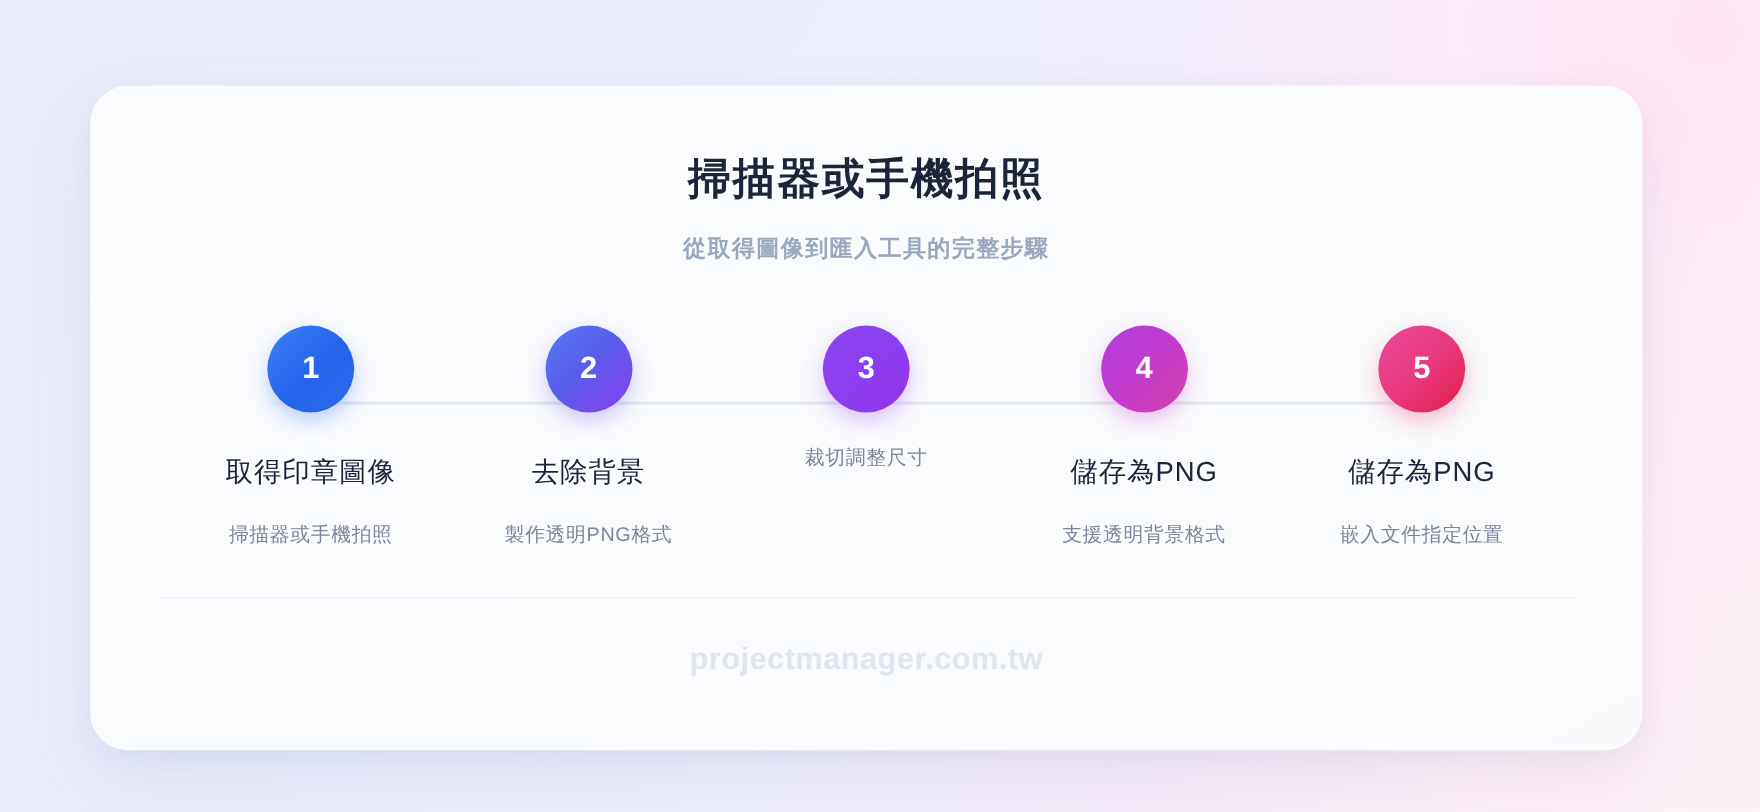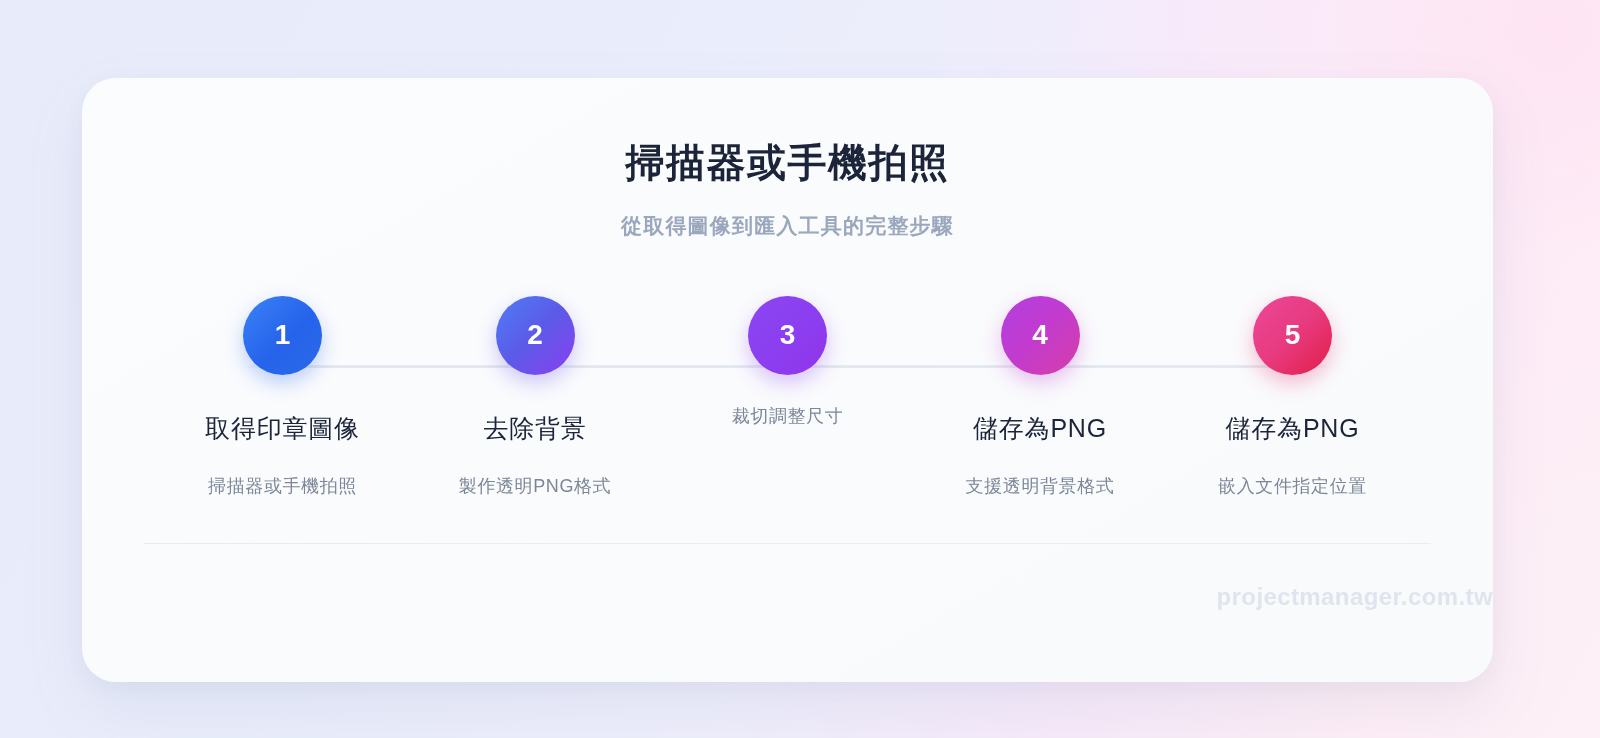--- a/index.html
+++ b/index.html
@@ -150,22 +150,22 @@
     top: 465px;
     height: 1px;
     background: #e9ecf2;
   }
 
   .footer {
     position: absolute;
     left: 0;
     right: 0;
     top: 505px;
-    text-align: right;
-    font-size: 24px;
+    text-align: center;
+    font-size: 28px;
     font-weight: bold;
     color: #dfe4ef;
     letter-spacing: 0.4px;
   }
 </style>
 </head>
 <body>
 
 <div class="card">
 

